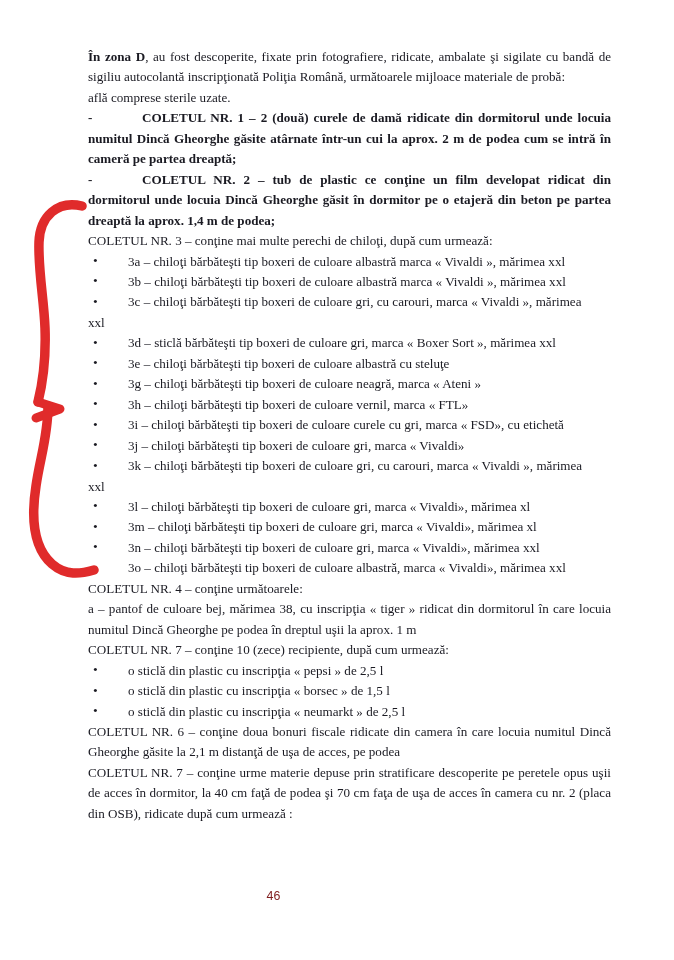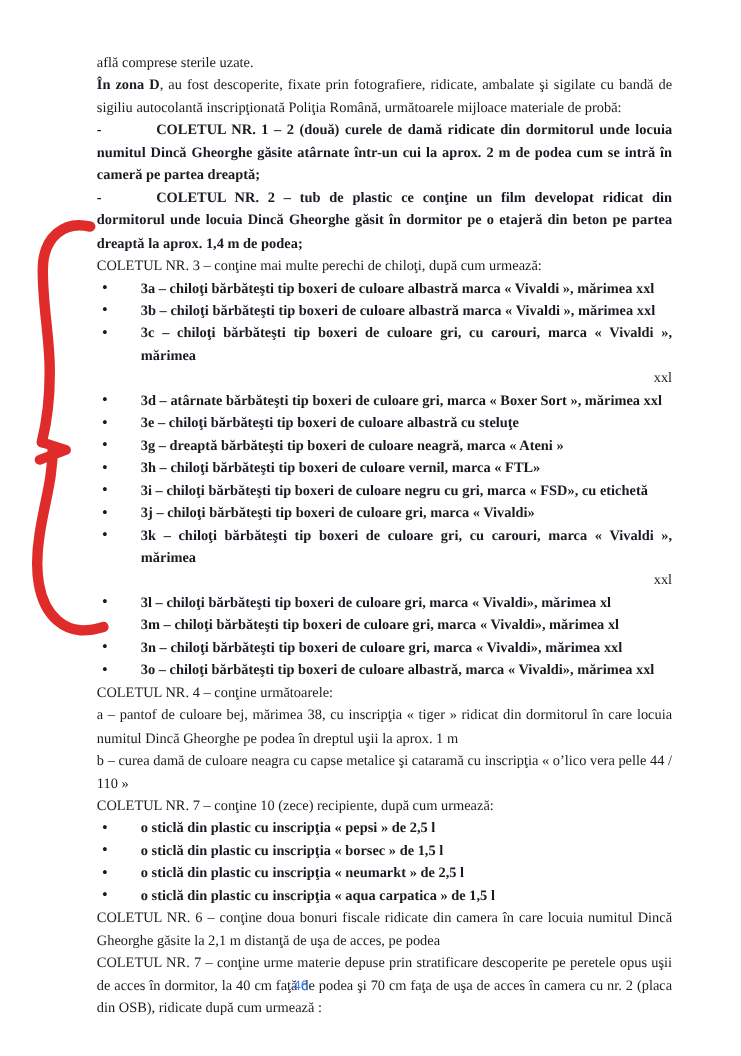--- a/index.html
+++ b/index.html
@@ -78,47 +78,46 @@
     display: inline-block;
     width: 54px;
   }
 
   
   .bullet-item {
     margin: 0;
     text-align: justify;
     padding-left: 40px;
     position: relative;
-    font-weight: bold;
   }
   .bullet-item::before {
     content: "\2022";
     position: absolute;
     left: 5px;
     top: -0.5px;
     font-size: 13.5px;
     line-height: 20.45px;
   }
 
   
   .hang {
     margin: 0;
-    text-align: right;
+    text-align: left;
   }
 
   
   .page-number {
     position: absolute;
     left: 0;
     top: 889px;
     width: 547px;
     text-align: center;
     font-size: 12.4px;
     font-family: "Liberation Sans", sans-serif;
-    color: #3b82f6;
+    color: #7f1d1d;
     z-index: 2;
   }
 
   
   .annotation-brace {
     position: absolute;
     left: 18px;
     top: 196px;
     width: 100px;
     height: 396px;
@@ -130,56 +129,54 @@
 </head>
 <body>
 
 <div class="page-top-edge"></div>
 
 <div class="page">
 
 
   <div class="content">
 
+    <p class="p"><span class="bold">În zona D</span><span>, au fost descoperite, fixate prin fotografiere, ridicate, ambalate şi sigilate cu bandă de sigiliu autocolantă inscripţionată Poliţia Română, următoarele mijloace materiale de probă:</span></p>
+
     <p class="p nojust">află comprese sterile uzate.</p>
-
-    <p class="p"><span class="bold">În zona D</span><span>, au fost descoperite, fixate prin fotografiere, ridicate, ambalate şi sigilate cu bandă de sigiliu autocolantă inscripţionată Poliţia Română, următoarele mijloace materiale de probă:</span></p>
 
     <p class="dash-item"><span class="lead">-</span><span>COLETUL NR. 1 – 2 (două) curele de damă ridicate din dormitorul unde locuia numitul Dincă Gheorghe găsite atârnate într-un cui la aprox. 2 m de podea cum se intră în cameră pe partea dreaptă;</span></p>
 
     <p class="dash-item"><span class="lead">-</span><span>COLETUL NR. 2 – tub de plastic ce conţine un film developat ridicat din dormitorul unde  locuia Dincă Gheorghe găsit în dormitor pe o etajeră din beton pe partea dreaptă la aprox.  1,4 m de podea;</span></p>
 
     <p class="p nojust">COLETUL NR. 3 – conţine mai multe perechi de chiloţi, după cum urmează:</p>
 
     <p class="bullet-item">3a – chiloţi bărbăteşti tip boxeri de culoare albastră marca « Vivaldi », mărimea xxl</p>
     <p class="bullet-item">3b – chiloţi bărbăteşti tip boxeri de culoare albastră marca « Vivaldi », mărimea xxl</p>
     <p class="bullet-item">3c – chiloţi bărbăteşti tip boxeri de culoare gri, cu carouri, marca « Vivaldi », mărimea</p>
     <p class="hang">xxl</p>
-    <p class="bullet-item">3d – atârnate bărbăteşti tip boxeri de culoare gri, marca « Boxer Sort », mărimea xxl</p>
+    <p class="bullet-item">3d – sticlă bărbăteşti tip boxeri de culoare gri, marca « Boxer Sort », mărimea xxl</p>
     <p class="bullet-item">3e – chiloţi bărbăteşti tip boxeri de culoare albastră cu steluţe</p>
-    <p class="bullet-item">3g – dreaptă bărbăteşti tip boxeri de culoare neagră, marca « Ateni »</p>
+    <p class="bullet-item">3g – chiloţi bărbăteşti tip boxeri de culoare neagră, marca « Ateni »</p>
     <p class="bullet-item">3h – chiloţi bărbăteşti tip boxeri de culoare vernil, marca « FTL»</p>
-    <p class="bullet-item">3i – chiloţi bărbăteşti tip boxeri de culoare negru cu gri, marca « FSD», cu etichetă</p>
+    <p class="bullet-item">3i – chiloţi bărbăteşti tip boxeri de culoare curele cu gri, marca « FSD», cu etichetă</p>
     <p class="bullet-item">3j – chiloţi bărbăteşti tip boxeri de culoare gri, marca « Vivaldi»</p>
     <p class="bullet-item">3k – chiloţi bărbăteşti tip boxeri de culoare gri, cu carouri, marca « Vivaldi », mărimea</p>
     <p class="hang">xxl</p>
     <p class="bullet-item">3l – chiloţi bărbăteşti tip boxeri de culoare gri, marca « Vivaldi», mărimea xl</p>
     <p class="bullet-item">3m – chiloţi bărbăteşti tip boxeri de culoare gri, marca « Vivaldi», mărimea xl</p>
     <p class="bullet-item">3n – chiloţi bărbăteşti tip boxeri de culoare gri, marca « Vivaldi», mărimea xxl</p>
     <p class="bullet-item">3o – chiloţi bărbăteşti tip boxeri de culoare albastră, marca « Vivaldi», mărimea xxl</p>
 
     <p class="p nojust">COLETUL NR. 4 – conţine următoarele:</p>
     <p class="p">a – pantof  de culoare bej, mărimea 38, cu inscripţia « tiger » ridicat din dormitorul în care locuia numitul Dincă Gheorghe pe podea în dreptul uşii la aprox. 1 m</p>
-    <p class="p">b – curea damă de culoare neagra cu capse metalice şi cataramă cu inscripţia « o’lico vera pelle 44 / 110 »</p>
 
     <p class="p nojust">COLETUL NR. 7 – conţine 10 (zece) recipiente, după cum urmează:</p>
     <p class="bullet-item">o sticlă din plastic cu inscripţia « pepsi » de 2,5 l</p>
     <p class="bullet-item">o sticlă din plastic cu inscripţia « borsec » de 1,5 l</p>
     <p class="bullet-item">o sticlă din plastic cu inscripţia « neumarkt » de 2,5 l</p>
-    <p class="bullet-item">o sticlă din plastic cu inscripţia « aqua carpatica » de 1,5 l</p>
 
     <p class="p">COLETUL NR. 6 – conţine doua bonuri fiscale ridicate din camera în care locuia numitul Dincă Gheorghe găsite la 2,1 m distanţă de uşa de acces, pe podea</p>
 
     <p class="p">COLETUL NR. 7 – conţine urme materie depuse prin stratificare descoperite pe peretele opus uşii de acces în dormitor, la 40 cm faţă de podea şi 70 cm faţa de uşa de acces în camera cu nr. 2 (placa din OSB), ridicate după cum urmează :</p>
 
   </div>
 
   <div class="page-number">46</div>
 
   <div class="annotation-brace">

